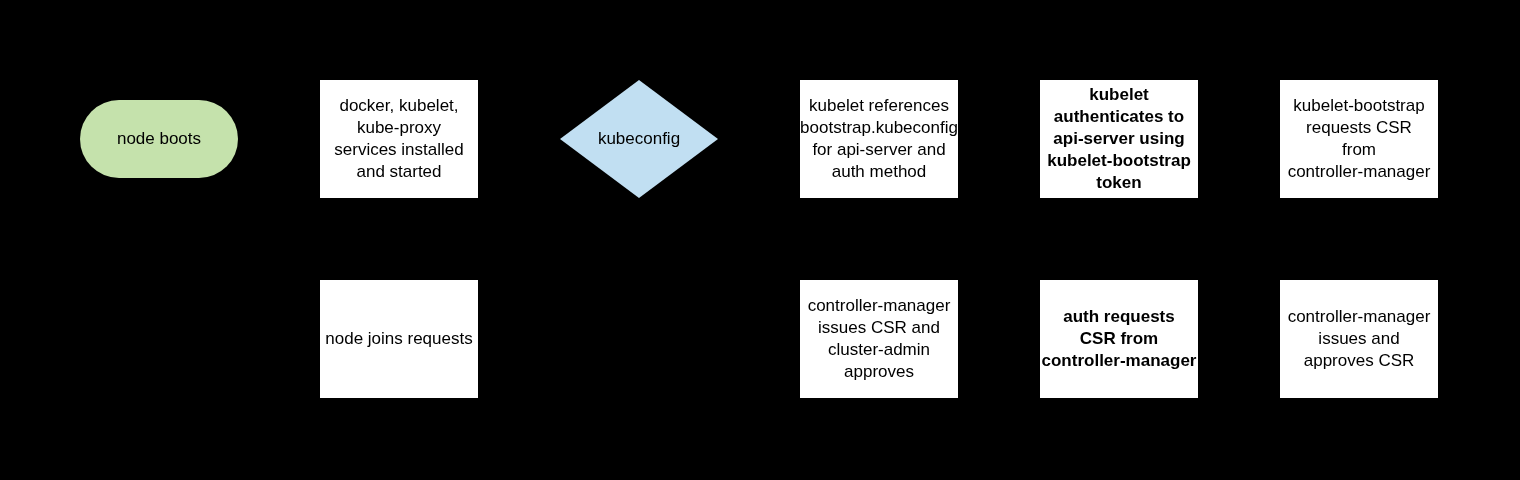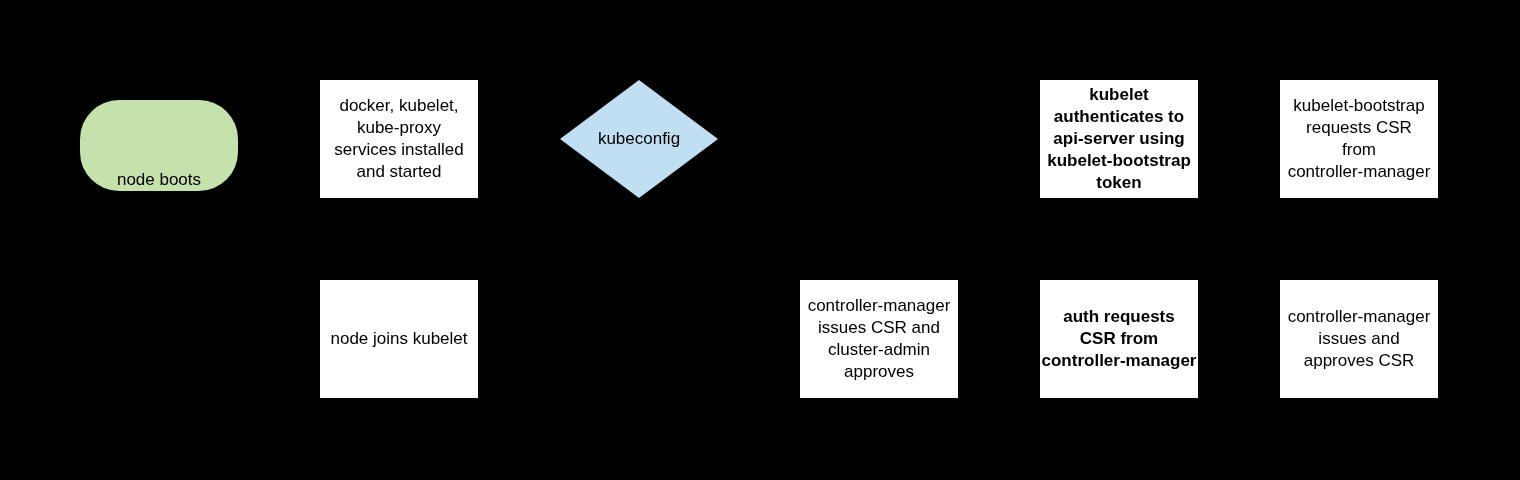--- a/index.html
+++ b/index.html
@@ -42,23 +42,22 @@
   .r1 { top: 80px; }
   .r2 { top: 280px; }
   .process { background: var(--process-fill, #fff); }
   .decision {
     background: var(--decision-fill, #c1dff2);
     -webkit-clip-path: polygon(50% 0, 100% 50%, 50% 100%, 0 50%);
     clip-path: polygon(50% 0, 100% 50%, 50% 100%, 0 50%);
   }
   .terminal {
     background: var(--terminal-fill, #c5e2ac);
-    height: 91px;
+    height: 78px;
     border-radius: 39px;
-    align-items: flex-end;
   }
   .r1.terminal { top: 100px; }
   .r2.terminal { top: 300px; }
 </style>
 </head>
 <body>
 
 <div class="canvas">
 
   <div class="node terminal r1 c1">
@@ -69,39 +68,45 @@
     <span class="label">docker, kubelet,
 kube-proxy
 services installed
 and started</span>
   </div>
 
   <div class="node decision r1 c3">
     <span class="label">kubeconfig</span>
   </div>
 
+  <div class="node process r1 c4">
+    <span class="label">kubelet references
+bootstrap.kubeconfig
+for api-server and
+auth method</span>
+  </div>
 
   <div class="node process r1 c5">
     <span class="label">kubelet
 authenticates to
 api-server using
 kubelet-bootstrap
 token</span>
   </div>
 
   <div class="node process r1 c6">
     <span class="label">kubelet-bootstrap
 requests CSR
 from
 controller-manager</span>
   </div>
 
 
   <div class="node process r2 c2">
-    <span class="label">node joins kubelet</span>
+    <span class="label">node joins requests</span>
   </div>
 
 
   <div class="node process r2 c4">
     <span class="label">controller-manager
 issues CSR and
 cluster-admin
 approves</span>
   </div>
 

